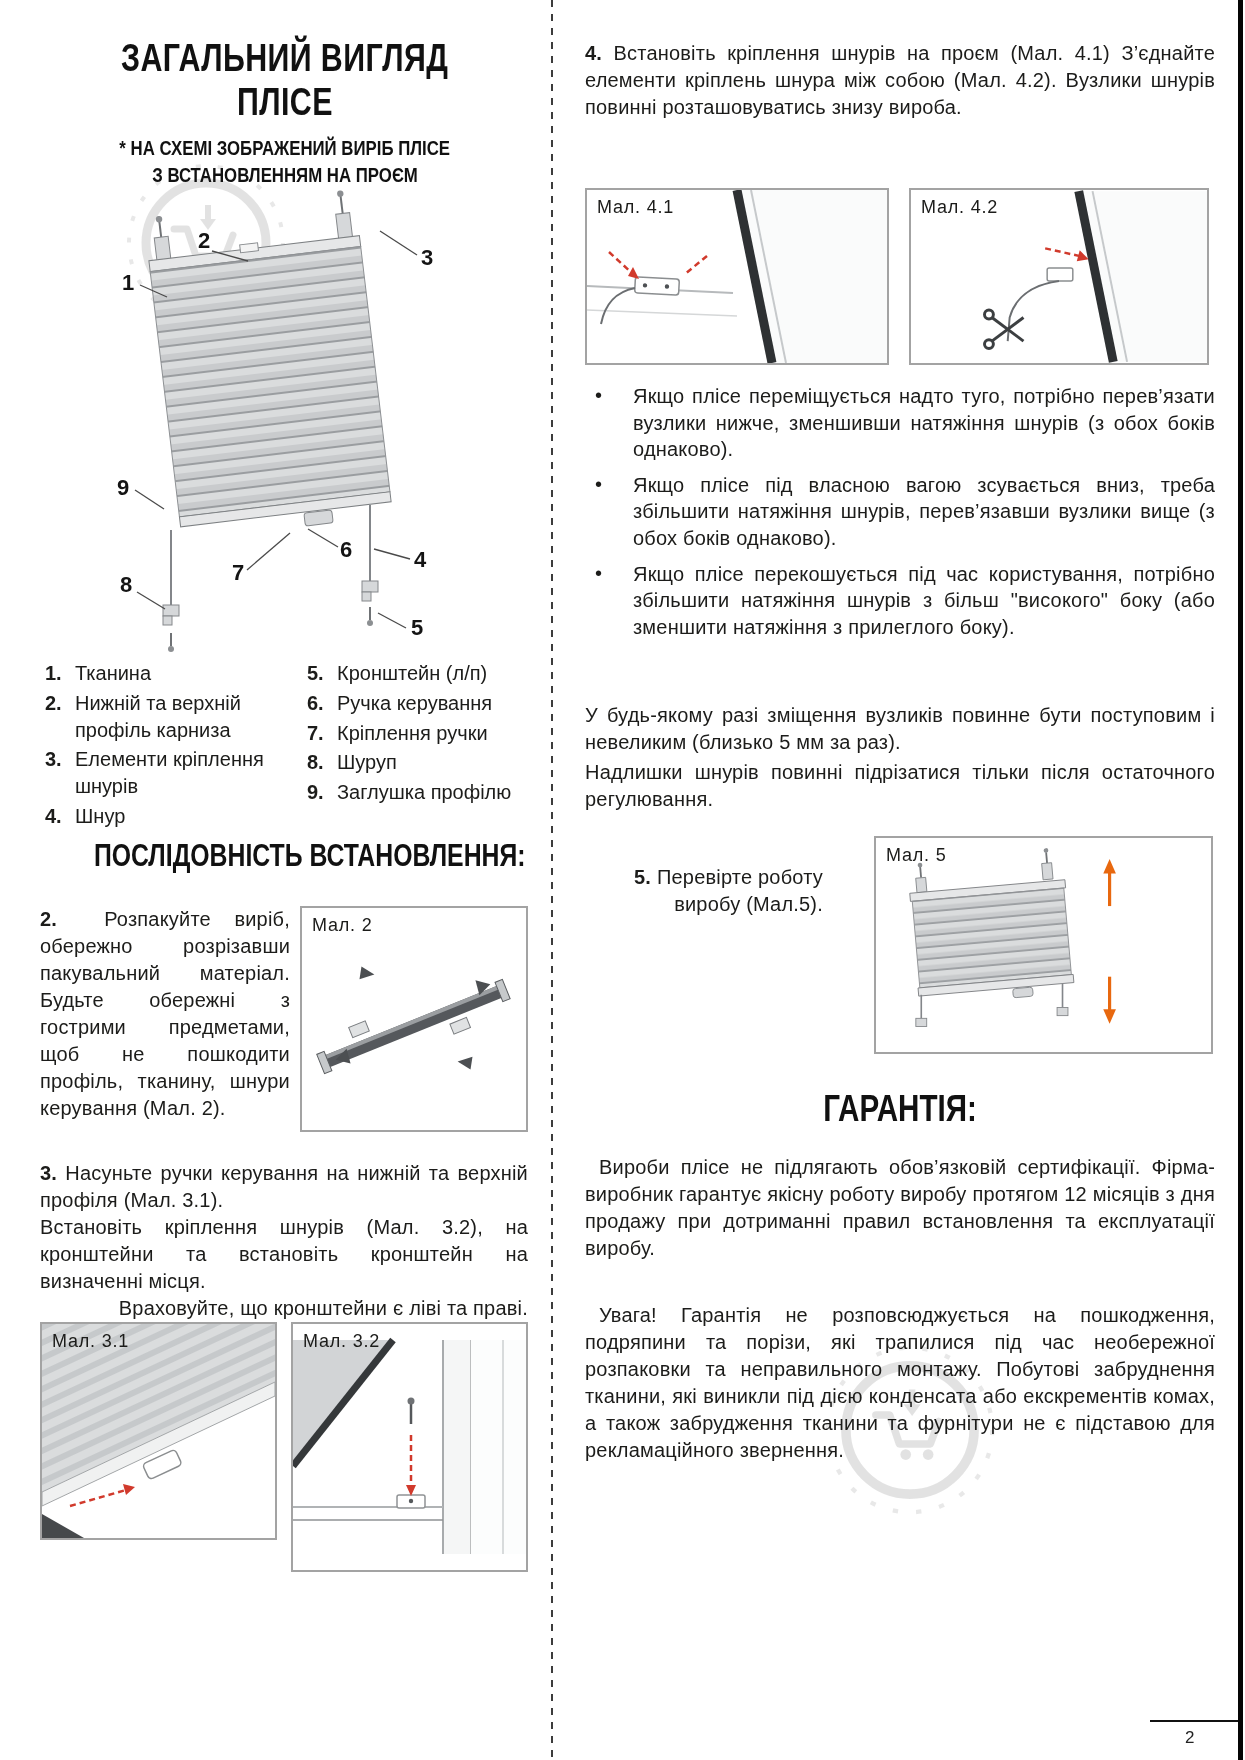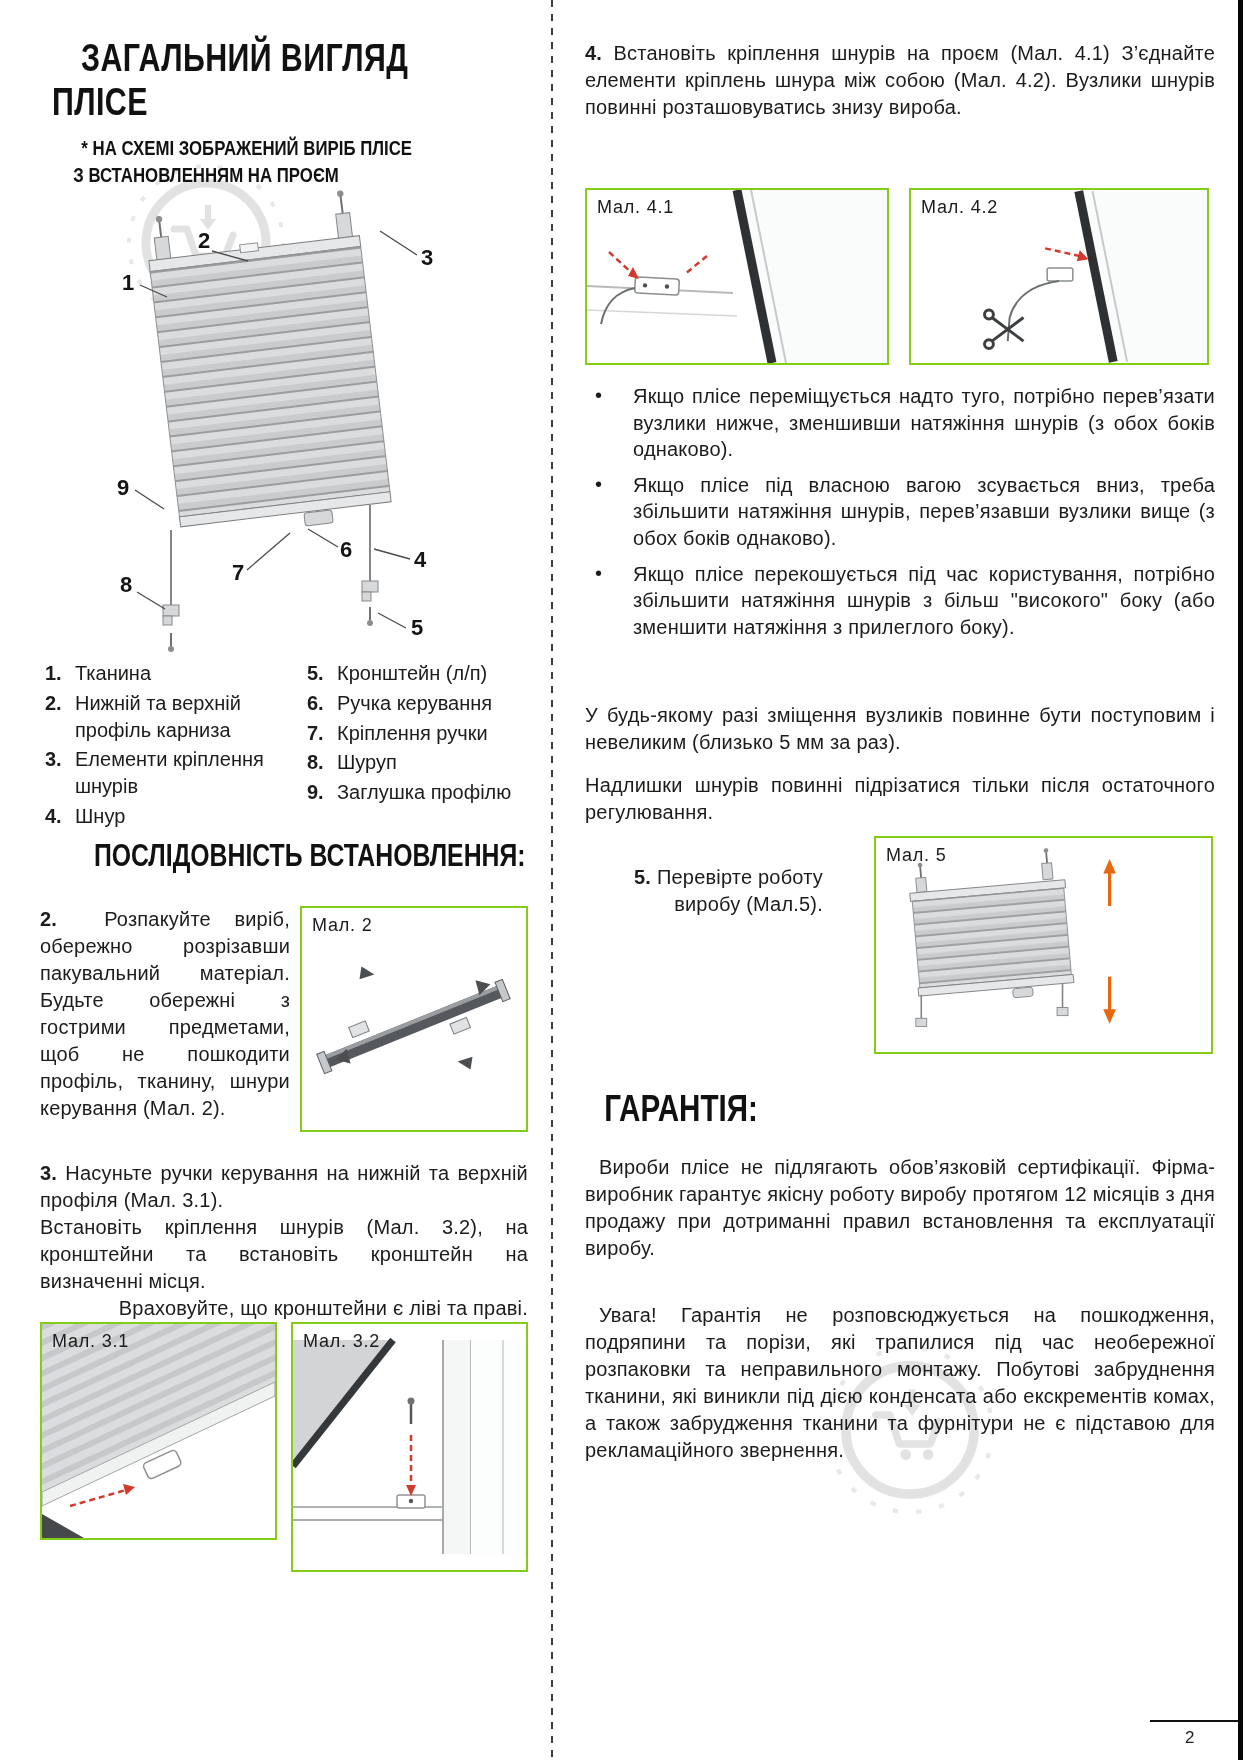--- a/index.html
+++ b/index.html
@@ -2,29 +2,29 @@
 <html><head>
 <meta charset="utf-8">
 <style>
   * { margin:0; padding:0; box-sizing:border-box; }
   html,body { background:#ffffff; }
   .page {
     position:relative; width:1245px; height:1760px; background:#fff;
     font-family:"Liberation Sans", sans-serif; color:#1c1c1a; overflow:hidden;
   }
   .abs { position:absolute; }
-  .cond { font-weight:bold; text-align:left; color:#111; }
+  .cond { font-weight:bold; text-align:center; color:#111; }
   .cond .sx { display:inline-block; transform:scaleX(0.8); transform-origin:center; white-space:nowrap; }
   .title { font-size:38px; line-height:1.16; letter-spacing:0.5px; }
   .subtitle { font-size:21px; line-height:1.3; }
   .h-seq { font-size:31px; }
   .h-war { font-size:37px; }
   .body-t { font-size:20px; line-height:1.35; text-align:justify; letter-spacing:0.2px; }
   .body-t b { font-weight:bold; }
-  .fig { border:2px solid #84cc16; background:#fff; position:relative; overflow:hidden; flex:none; }
+  .fig { border:2px solid #a3a3a3; background:#fff; position:relative; overflow:hidden; flex:none; }
   .fig svg { position:absolute; left:0; top:0; width:100%; height:100%; }
   .fig-label { position:absolute; top:7px; left:10px; font-size:18px; letter-spacing:0.8px; z-index:2; }
   .legend { display:flex; font-size:20px; line-height:1.34; }
   .litem { position:relative; padding-left:30px; margin-bottom:3px; }
   .litem .ln { position:absolute; left:0; font-weight:bold; }
   .bullets { list-style:none; }
   .bullets li { position:relative; padding-left:48px; margin-bottom:9px; text-align:justify;
                 font-size:20px; line-height:1.33; letter-spacing:0.2px; }
   .bullets li::before { content:"\2022"; position:absolute; left:10px; top:-1px; font-size:20px; }
   .divider { position:absolute; left:551px; top:0; width:2px; height:1760px;
@@ -277,21 +277,21 @@
   </div>
 
   <ul class="bullets abs" style="left:585px;top:383px;width:630px">
     <li>Якщо плісе переміщується надто туго, потрібно перев’язати вузлики нижче, зменшивши натяжіння шнурів (з обох боків однаково).</li>
     <li>Якщо плісе під власною вагою зсувається вниз, треба збільшити натяжіння шнурів, перев’язавши вузлики вище (з обох боків однаково).</li>
     <li>Якщо плісе перекошується під час користування, потрібно збільшити натяжіння шнурів з більш "високого" боку (або зменшити натяжіння з прилеглого боку).</li>
   </ul>
 
   <div class="abs" style="left:585px;top:702px;width:630px">
     <p class="body-t">У будь-якому разі зміщення вузликів повинне бути поступовим і невеликим (близько 5 мм за раз).</p>
-    <p class="body-t" style="margin-top:16px">Надлишки шнурів повинні підрізатися тільки після остаточного регулювання.</p>
+    <p class="body-t" style="margin-top:3px">Надлишки шнурів повинні підрізатися тільки після остаточного регулювання.</p>
   </div>
 
   <div class="abs" style="left:585px;top:836px;width:630px;height:220px">
     <p class="body-t" style="position:absolute;left:0;top:28px;width:238px;text-align:right"><b>5.</b> <span>Перевірте роботу виробу (Мал.5).</span></p>
     <div class="fig" style="position:absolute;right:2px;top:0;width:339px;height:218px">
       <span class="fig-label">Мал. 5</span>
       <svg viewBox="0 0 370 214">
         <defs>
           <pattern id="pleats5" width="18" height="13" patternUnits="userSpaceOnUse">
             <rect width="18" height="13" fill="#c9cbcd"></rect>

